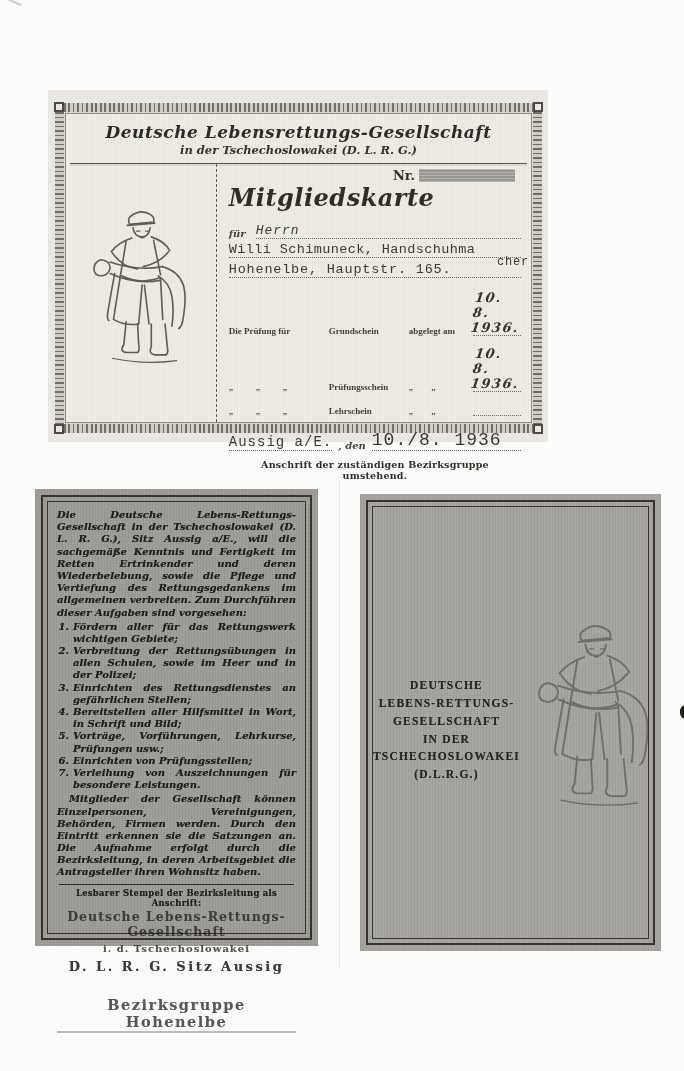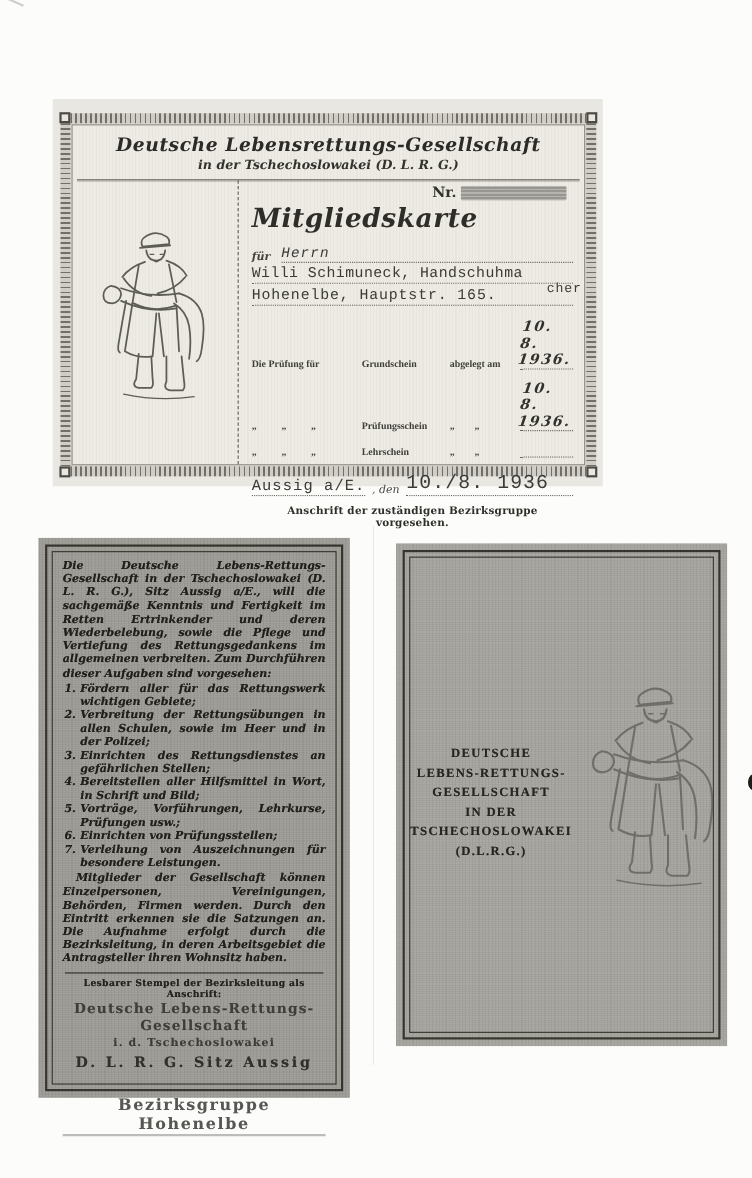--- a/index.html
+++ b/index.html
@@ -78,33 +78,33 @@
   .ec2 { width:80px; }
   .ec3 { width:64px; white-space:pre; }
   .ec4 { flex:1; border-bottom:1px dotted #6b6a60; min-height:14px;
     text-align:left; }
   .hand { font-family:"DejaVu Serif", serif; font-style:italic; font-weight:bold;
     font-size:13px; color:#33322d; letter-spacing:1.5px;
     display:inline-block; transform:skewX(-8deg); }
 
   .place-row { display:flex; align-items:flex-end; margin-top:14px; gap:4px; }
   .place { font-size:14px; letter-spacing:1px; }
-  .den { font-size:10px; font-style:italic; font-weight:normal; color:#44433d;
+  .den { font-size:10px; font-style:italic; font-weight:bold; color:#44433d;
     padding:0 2px; }
   .issue-date { font-size:18px; letter-spacing:1px; flex:1; }
 
   .card-footer { text-align:center; font-size:9.5px; font-weight:bold;
     color:#2f2e29; margin-top:8px; letter-spacing:.2px; }
 
   
   .gray-page { position:absolute; color:#201f1a;
     background-image:
       repeating-linear-gradient(0deg, rgba(255,255,255,.05) 0 1px, transparent 1px 2px),
       repeating-linear-gradient(90deg, rgba(0,0,0,.05) 0 1px, transparent 1px 3px); }
-  .page-left { left:35px; top:489px; width:283px; height:509px; background-color:#9c9b95;padding-left:20px; }
+  .page-left { left:35px; top:489px; width:283px; height:457px; background-color:#9c9b95;padding-left:20px; }
   .page-right { left:360px; top:494px; width:301px; height:457px; background-color:#a4a39d; }
   .frame-outer { position:absolute; inset:6px; border:2px solid #36342d; }
   .frame-inner { position:absolute; inset:4px; border:1px solid #36342d;
     display:flex; flex-direction:column; }
 
   
   .statute { padding:7px 9px 5px 9px; font-style:italic; font-weight:600;
     font-size:10px; line-height:1.22; text-align:justify;
     text-shadow:0 0 .5px rgba(20,20,15,.6); }
   .statute p.p2 { text-indent:12px; margin-top:2px; }
@@ -234,21 +234,21 @@
               <span class="ec4"><span class="hand"></span></span>
             </div>
           </div>
 
           <div class="place-row">
             <span class="tw dotted place">Aussig a/E.</span>
             <span class="den">, den</span>
             <span class="tw dotted issue-date">10./8. 1936</span>
           </div>
 
-          <div class="card-footer">Anschrift der zuständigen Bezirksgruppe vorgesehen.</div>
+          <div class="card-footer">Anschrift der zuständigen Bezirksgruppe umstehend.</div>
         </div>
       </div>
     </div>
   </div>
 
   <div class="gray-page page-left">
     <div class="frame-outer">
       <div class="frame-inner">
         <div class="statute">
           <p class="p1">Die Deutsche Lebens-Rettungs-Gesellschaft in der Tschechoslowakei (D. L. R. G.), Sitz Aussig a/E., will die sachgemäße Kenntnis und Fertigkeit im Retten Ertrinkender und deren Wiederbelebung, sowie die Pflege und Vertiefung des Rettungsgedankens im allgemeinen verbreiten. Zum Durchführen dieser Aufgaben sind vorgesehen:</p>

